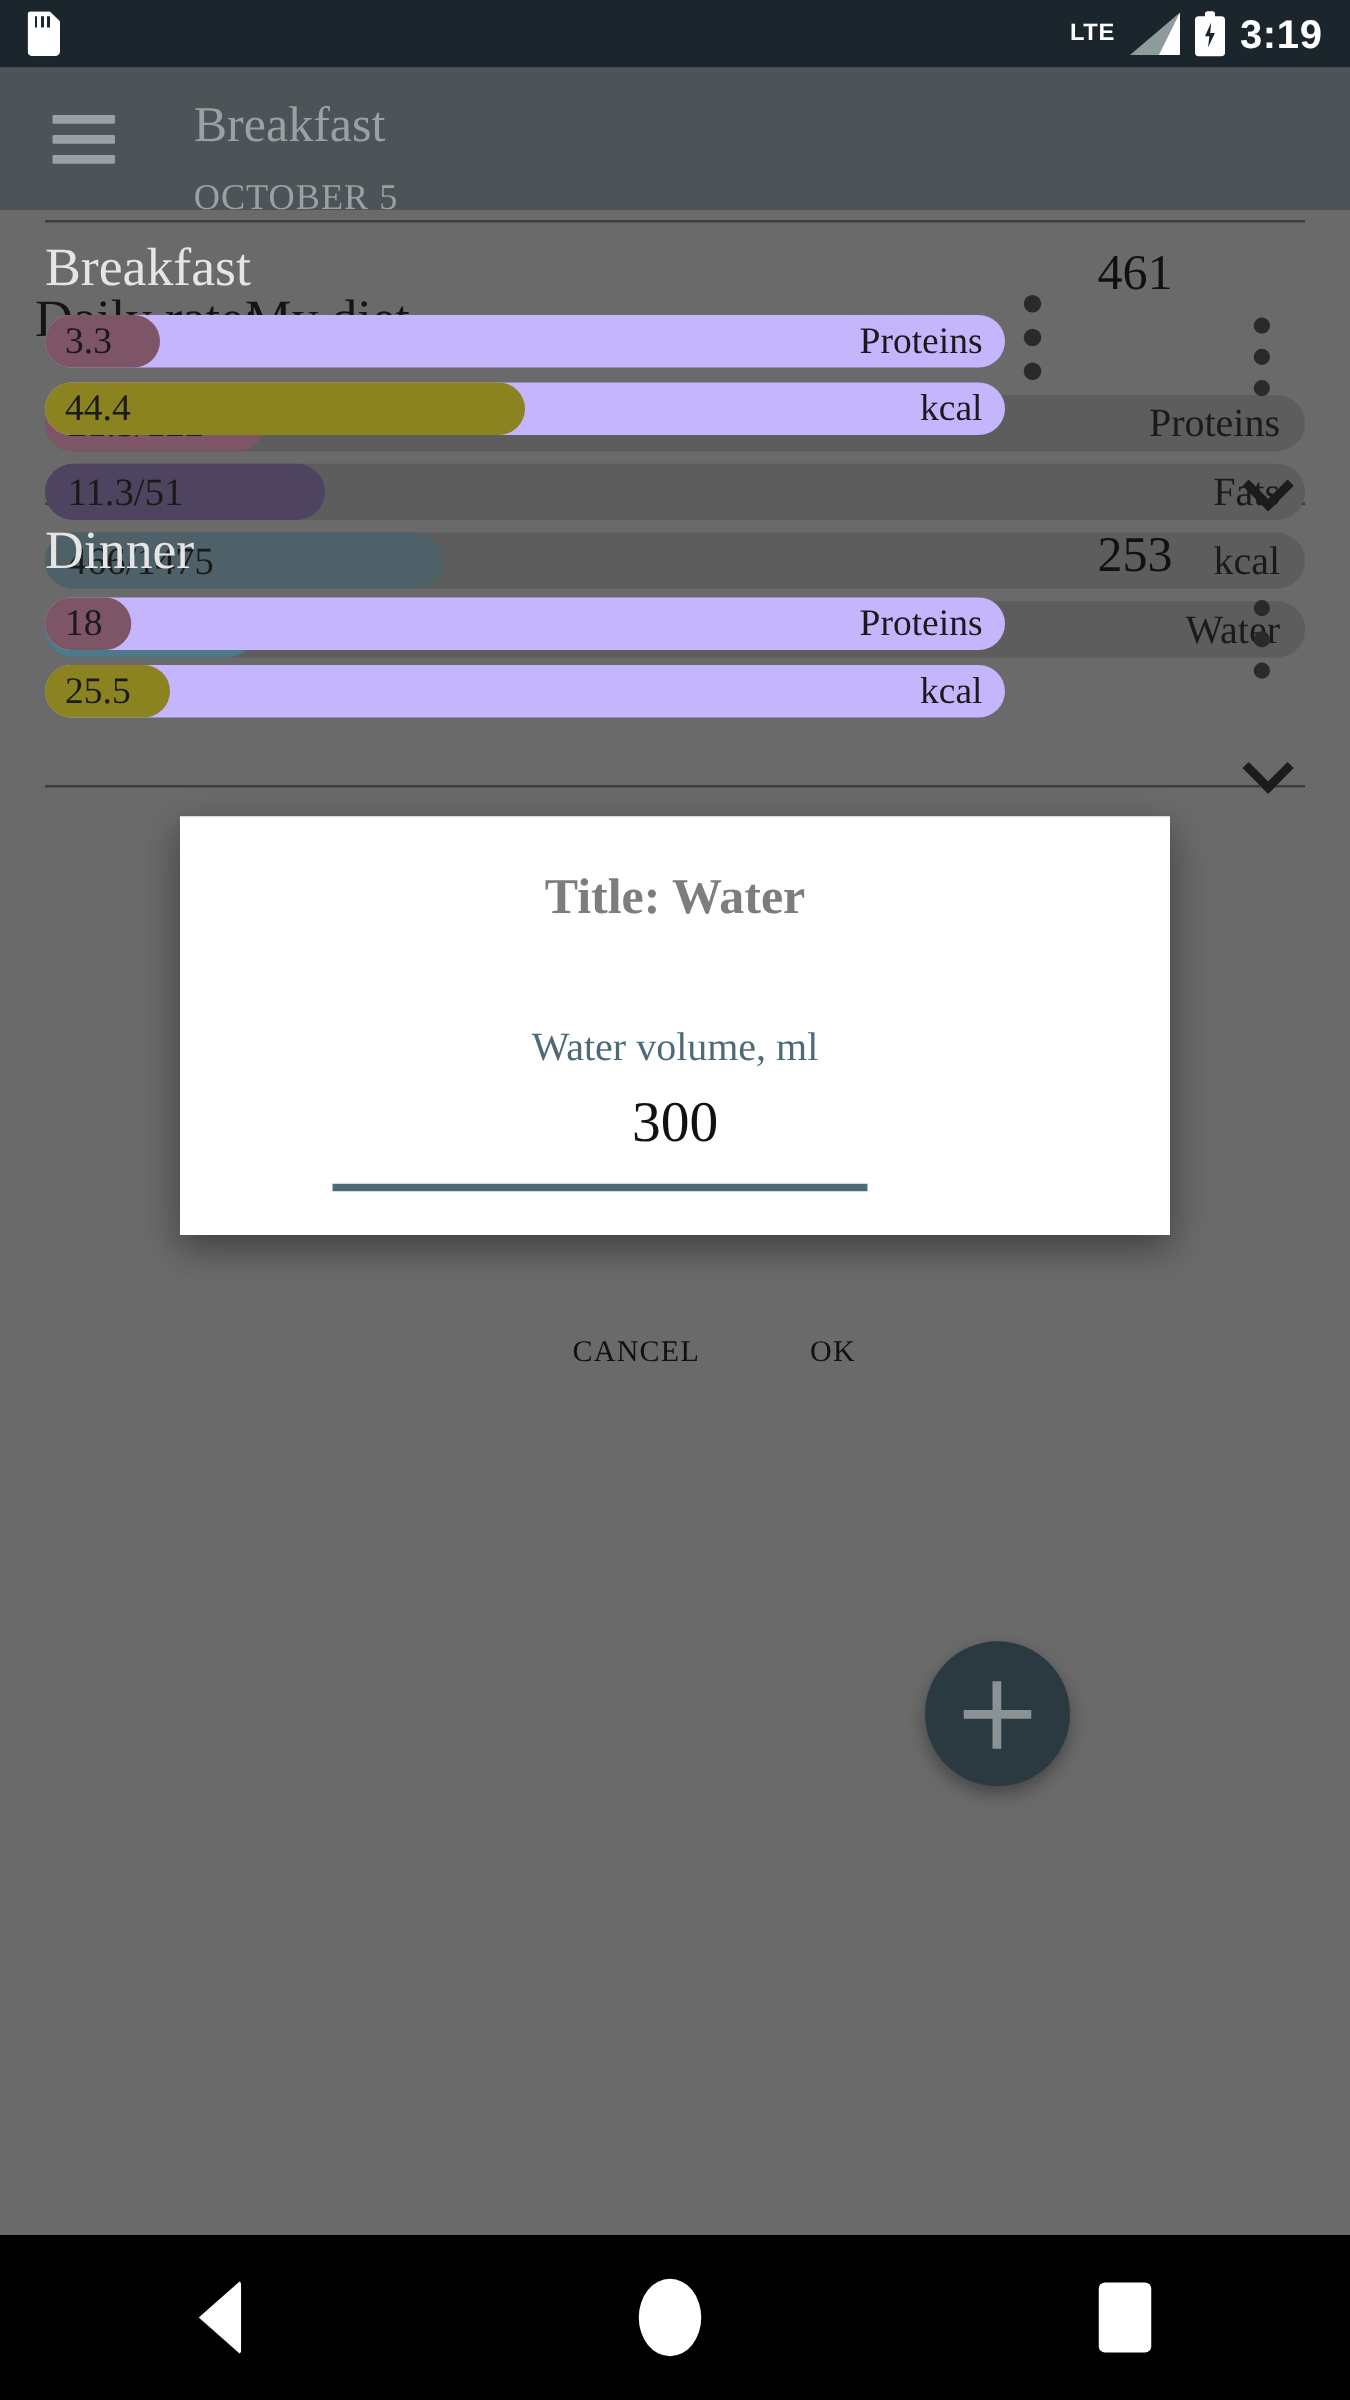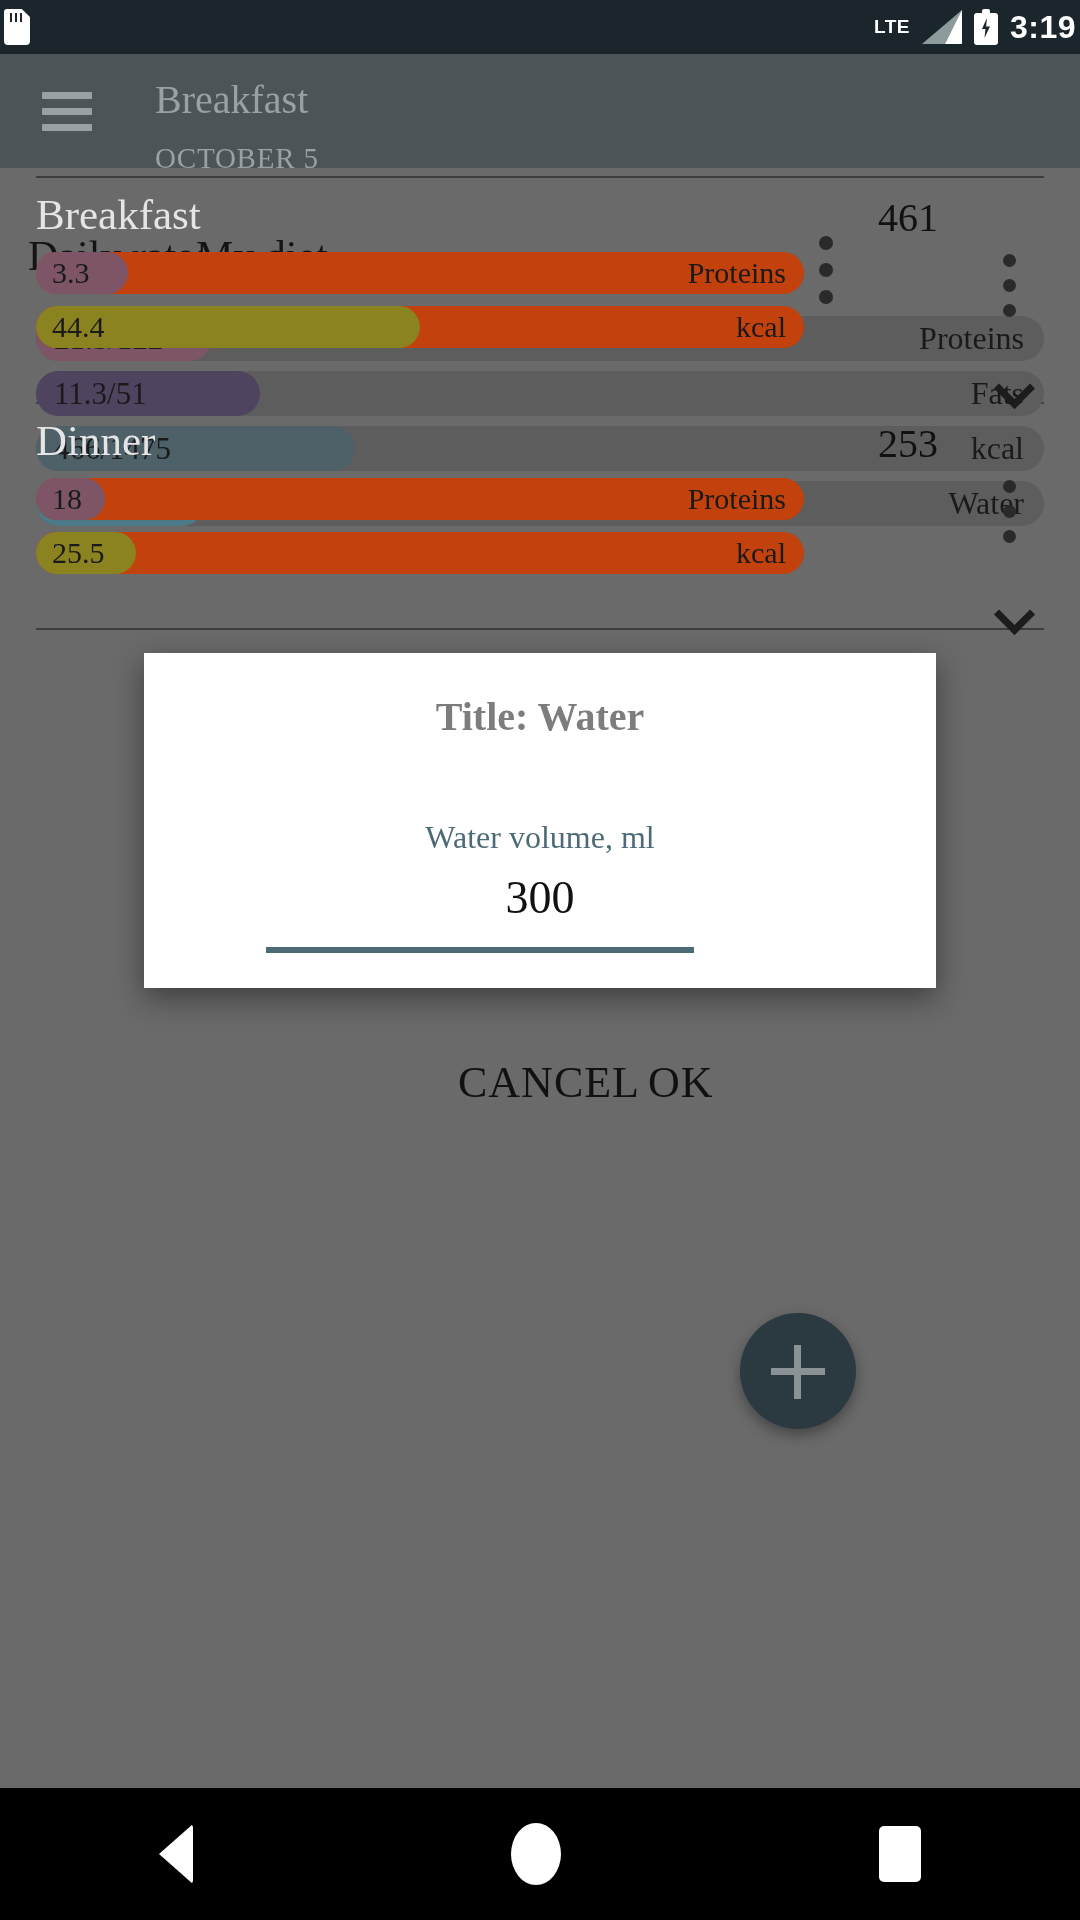--- a/index.html
+++ b/index.html
@@ -8,21 +8,21 @@
     background:#000;
     font-family:"Liberation Serif", serif;
     overflow:hidden;
   }
   #screen { position:relative; width:1080px; height:1920px; background:#6a6a6a; }
 
   
   .statusbar{
     position:absolute; left:0; top:0; width:1080px; height:54px;
     background:#1b262c; display:flex; align-items:center;
-    padding:0 4px;
+    padding:0 22px;
   }
   .sb-left{ display:flex; align-items:center; gap:14px; }
   .sb-right{ margin-left:auto; display:flex; align-items:center; gap:12px; }
   .sd-icon{ width:26px; height:36px; position:relative; }
   .sd-icon .body{
     position:absolute; left:0; top:0; width:26px; height:36px;
     background:#fff; border-radius:3px 3px 4px 4px;
     clip-path: polygon(0 0, 68% 0, 100% 22%, 100% 100%, 0 100%);
   }
   .sd-icon .pins{
@@ -129,21 +129,21 @@
   .chev{
     position:absolute; right:12px; top:184px; width:34px; height:20px;
   }
   .chev::before{
     content:""; position:absolute; left:2px; top:0; width:22px; height:22px;
     border-right:7px solid #1c1c1c; border-bottom:7px solid #1c1c1c;
     transform:rotate(45deg);
   }
   .meal-bar{
     position:absolute; left:0; height:42px; width:768px;
-    background:#c2410c; border-radius:22px;
+    background:#c4b5fd; border-radius:22px;
   }
   .meal-bar .f{ position:absolute;left:0;top:0;height:42px;border-radius:22px; }
   .meal-bar .v{ position:absolute;left:16px;top:0;height:42px;line-height:42px;font-size:30px;color:#1a1a1a; }
   .meal-bar .n{ position:absolute;right:18px;top:0;height:42px;line-height:42px;font-size:30px;color:#1a1a1a; }
 
   
   .fab{
     position:absolute; left:740px; top:1145px; width:116px; height:116px;
     border-radius:50%; background:#2b3a41;
     box-shadow:0 6px 14px rgba(0,0,0,.35);
@@ -174,21 +174,21 @@
     position:absolute; left:0; top:218px; width:792px; text-align:center;
     font-size:46px; color:#111;
   }
   .dlg-underline{
     position:absolute; left:122px; top:294px; width:428px; height:6px; background:#4d6b77;
   }
   .dlg-actions{
     position:absolute; left:0; top:400px; width:792px; height:60px;
   }
   .btn{
-    position:absolute; top:4px; font-size:44px; color:#111; letter-spacing:1px;
+    position:absolute; top:16px; font-size:24px; color:#111; letter-spacing:1px;
     font-family:"Liberation Serif", serif;
     background:none; border:none; cursor:pointer;
   }
   .btn-cancel{ left:314px; }
   .btn-ok{ left:504px; }
 
   
   .navbar{
     position:absolute; left:0; bottom:0; width:1080px; height:132px; background:#000;
     display:flex; align-items:center; justify-content:space-around;

